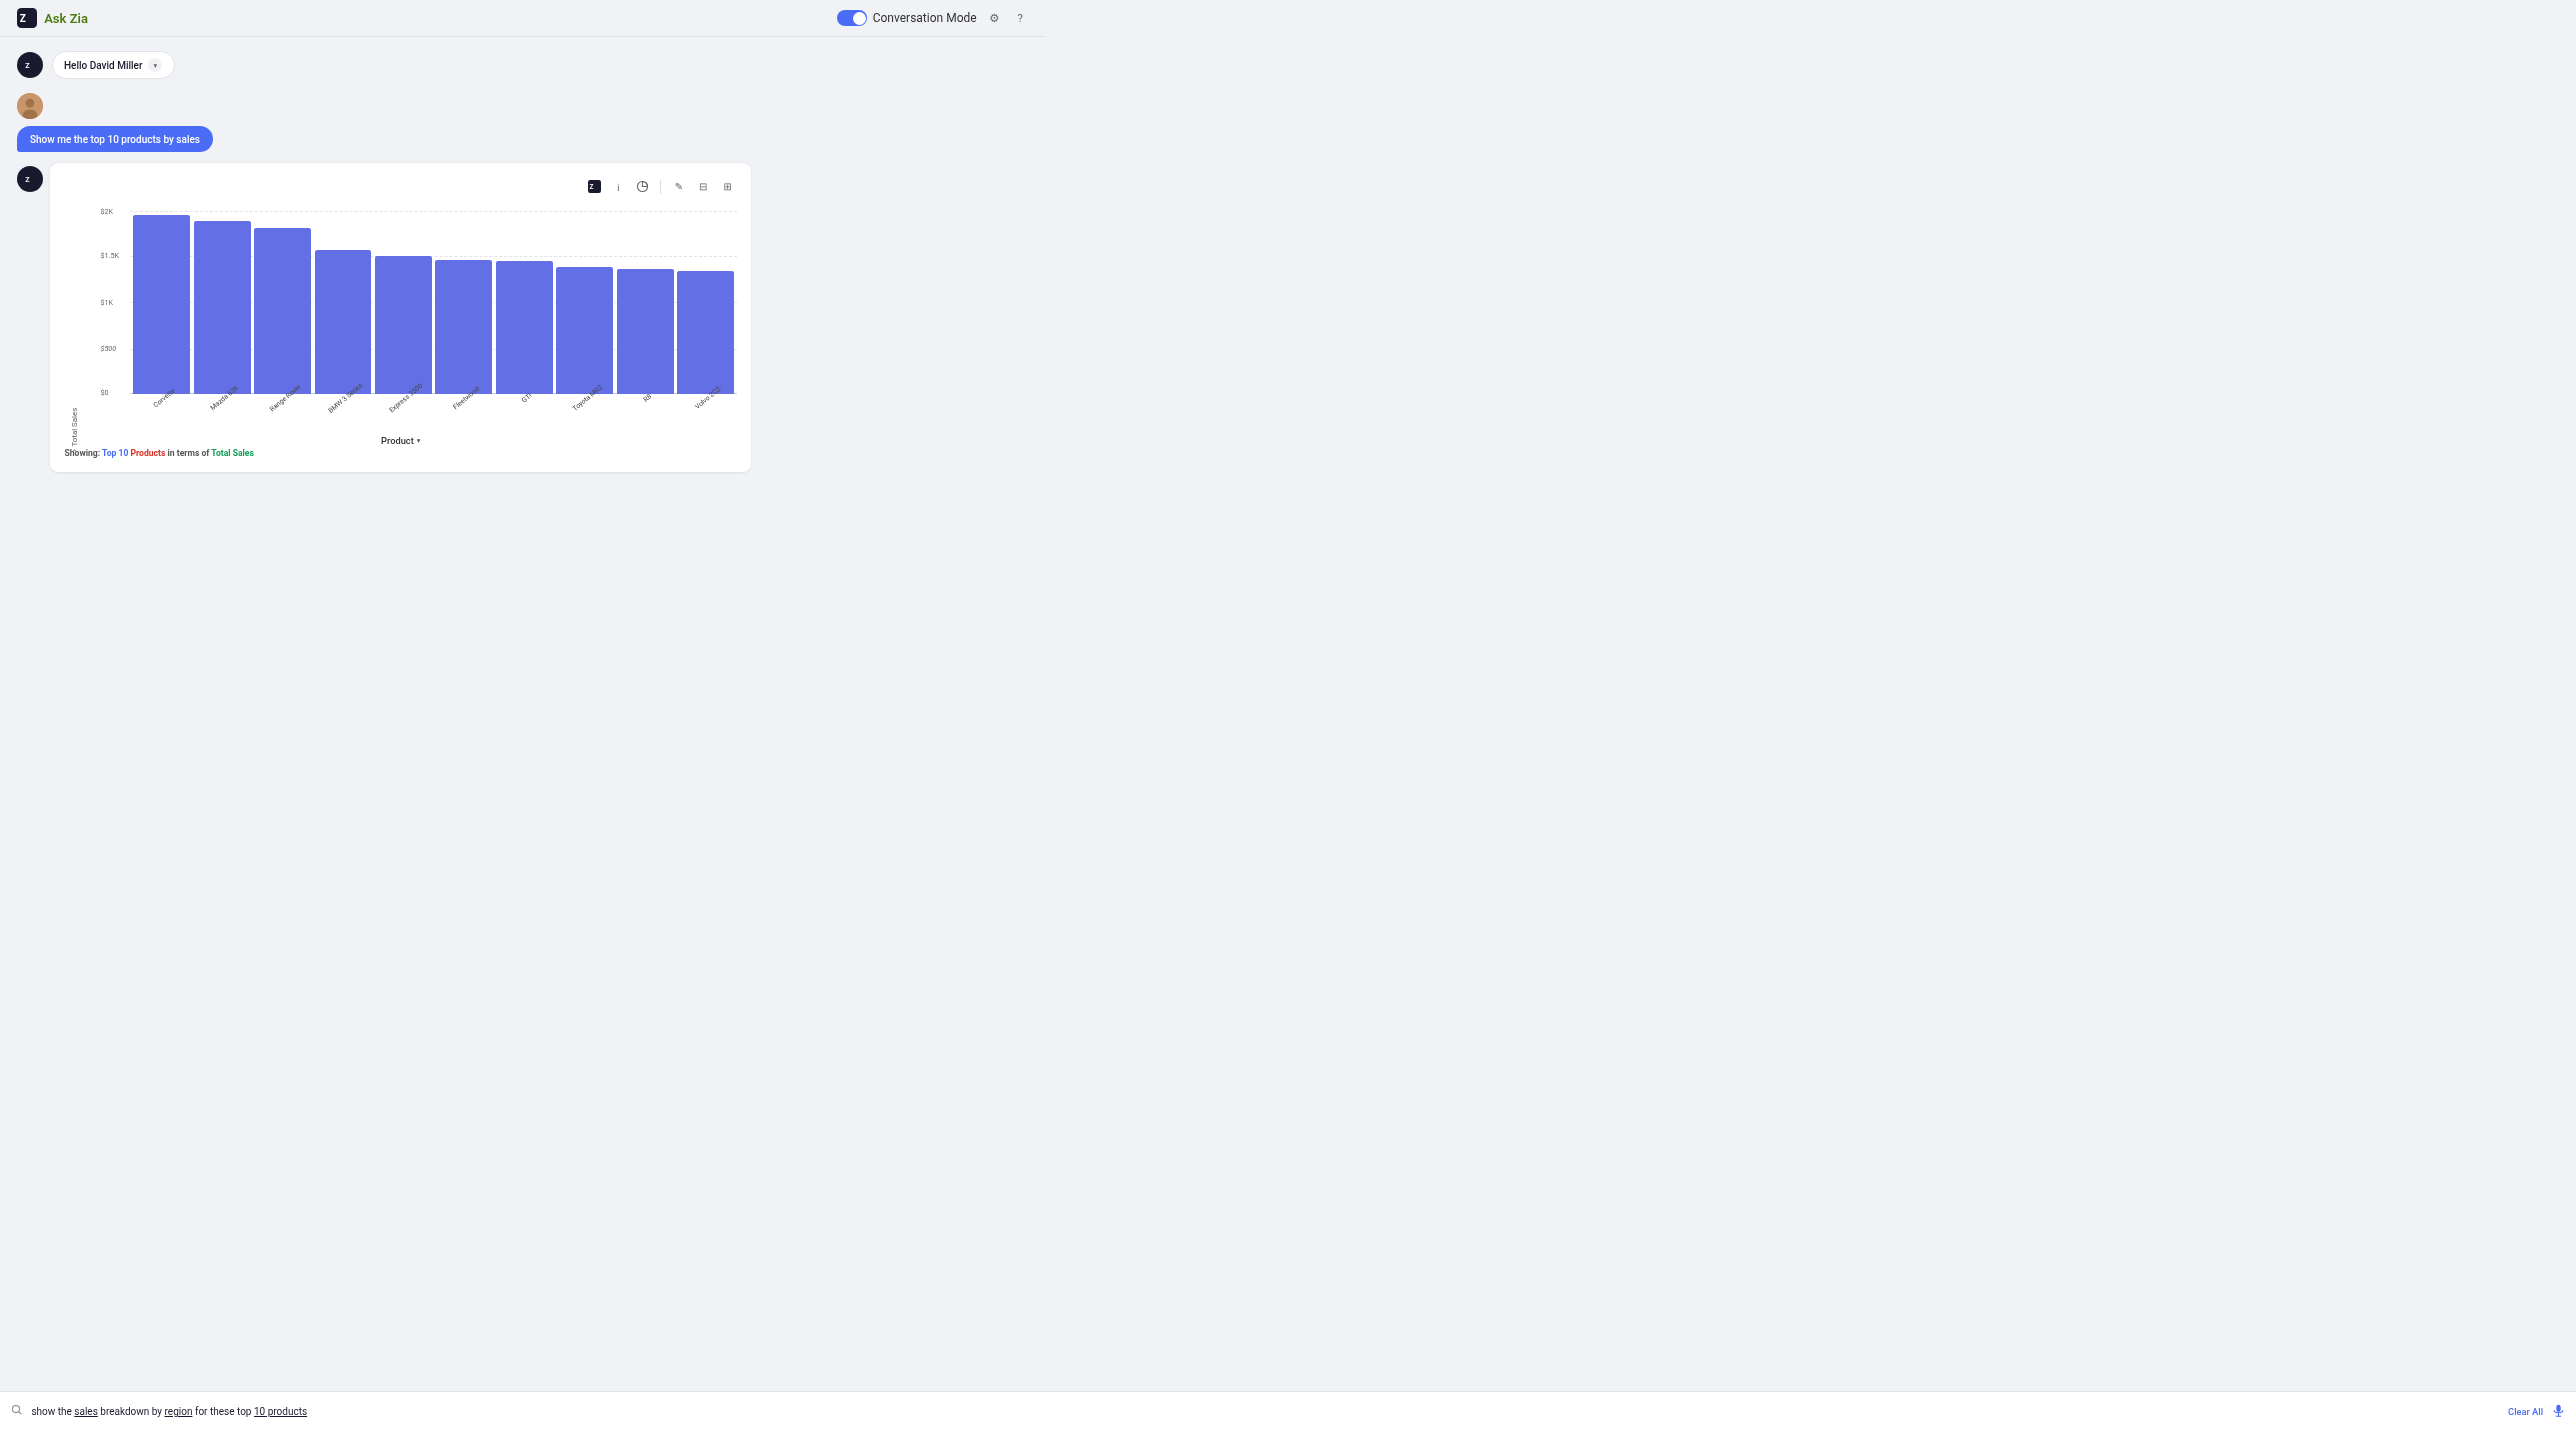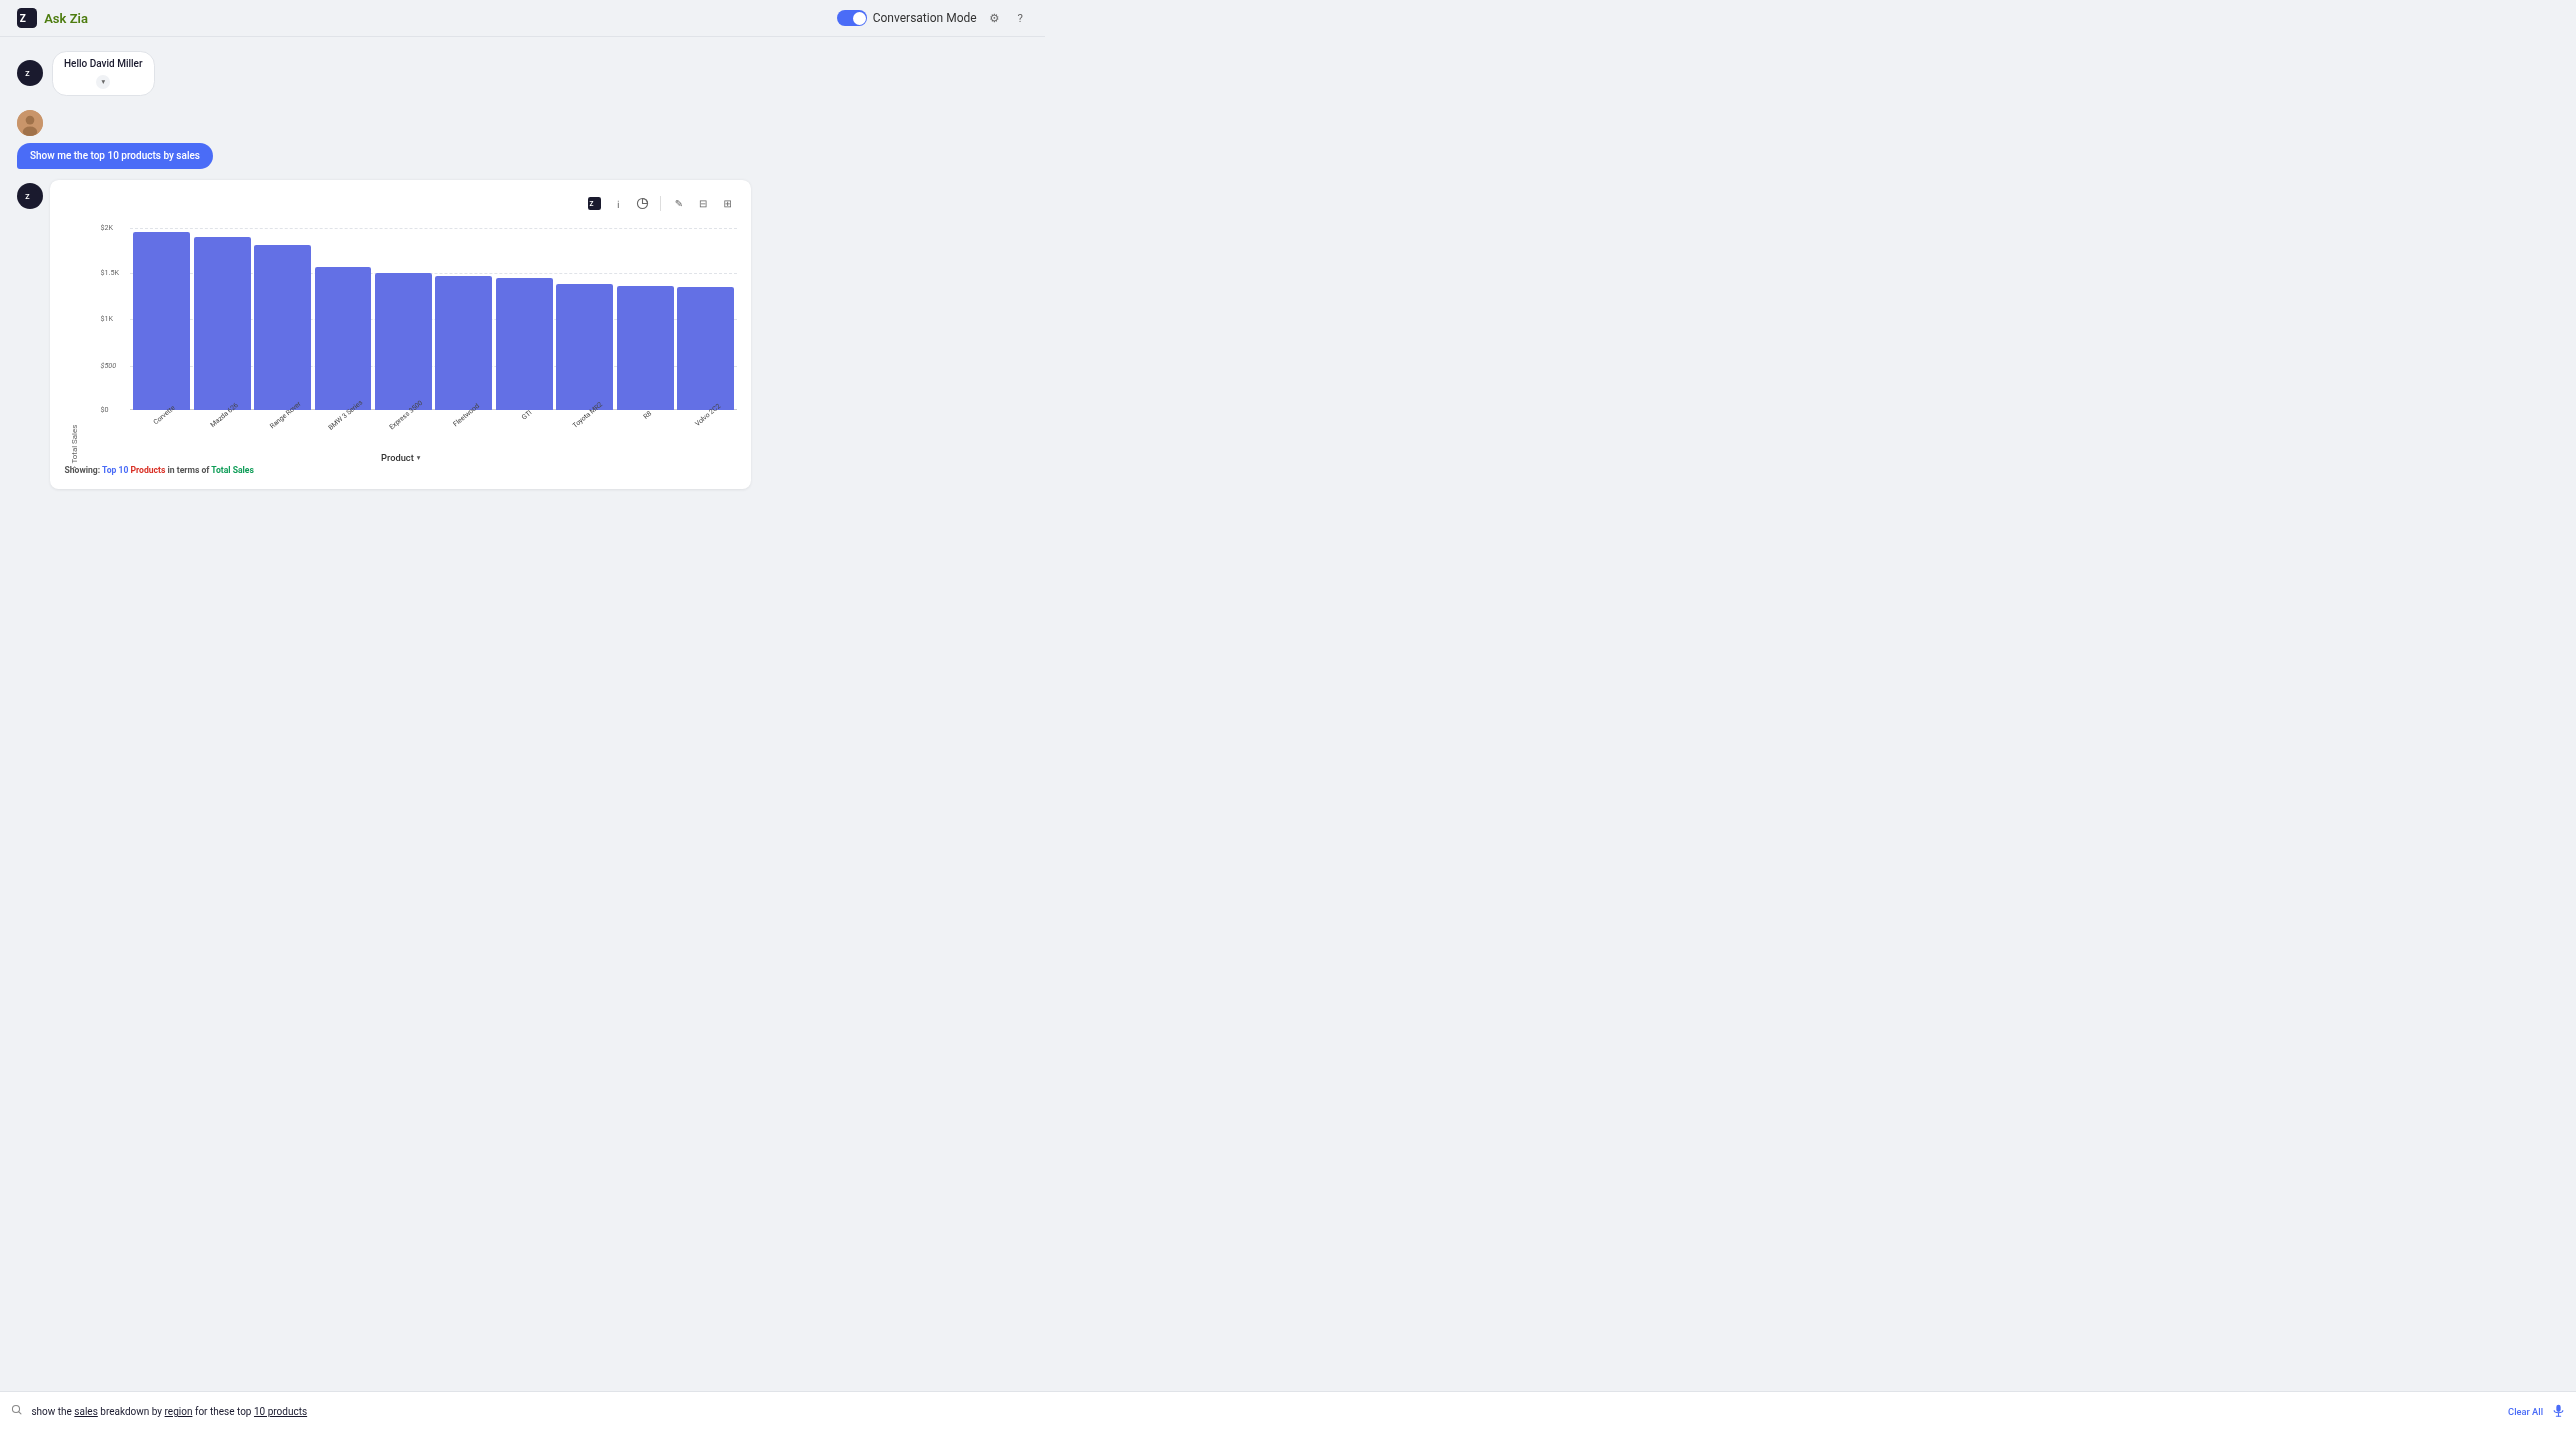--- a/index.html
+++ b/index.html
@@ -111,21 +111,20 @@
       display: flex;
       align-items: center;
       gap: 5.7px;
       background: white;
       border: 0.7px solid #e0e3e8;
       border-radius: 14.3px;
       padding: 5.7px 11.4px;
       font-size: 10px;
       font-weight: 500;
       color: #1a1a2e;
-      flex-direction: column;
     }
     .greeting-chevron {
       width: 14.3px;
       height: 14.3px;
       background: #f0f2f5;
       border-radius: 50%;
       display: flex;
       align-items: center;
       justify-content: center;
       font-size: 7.2px;

